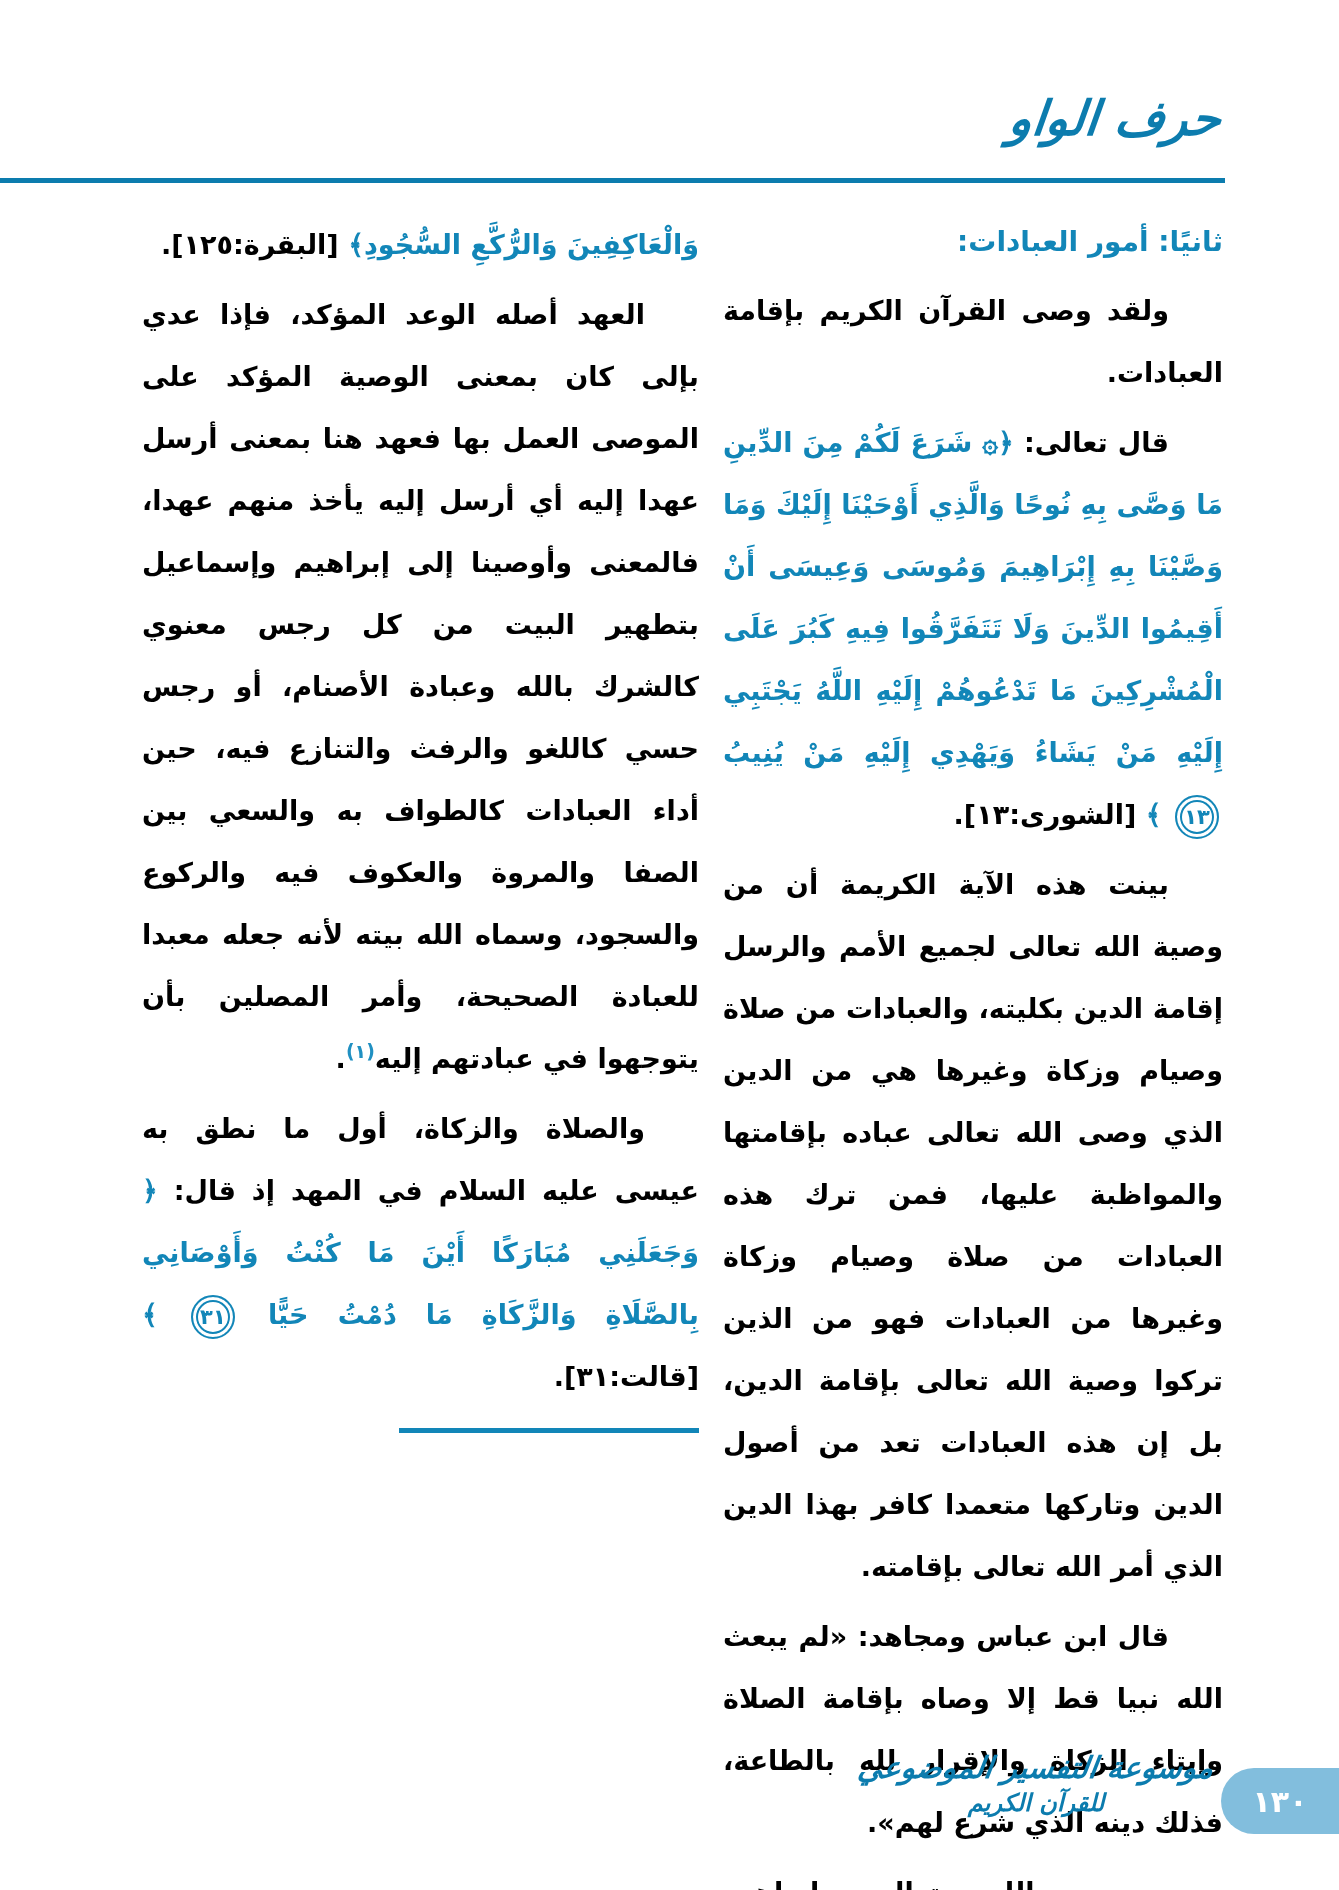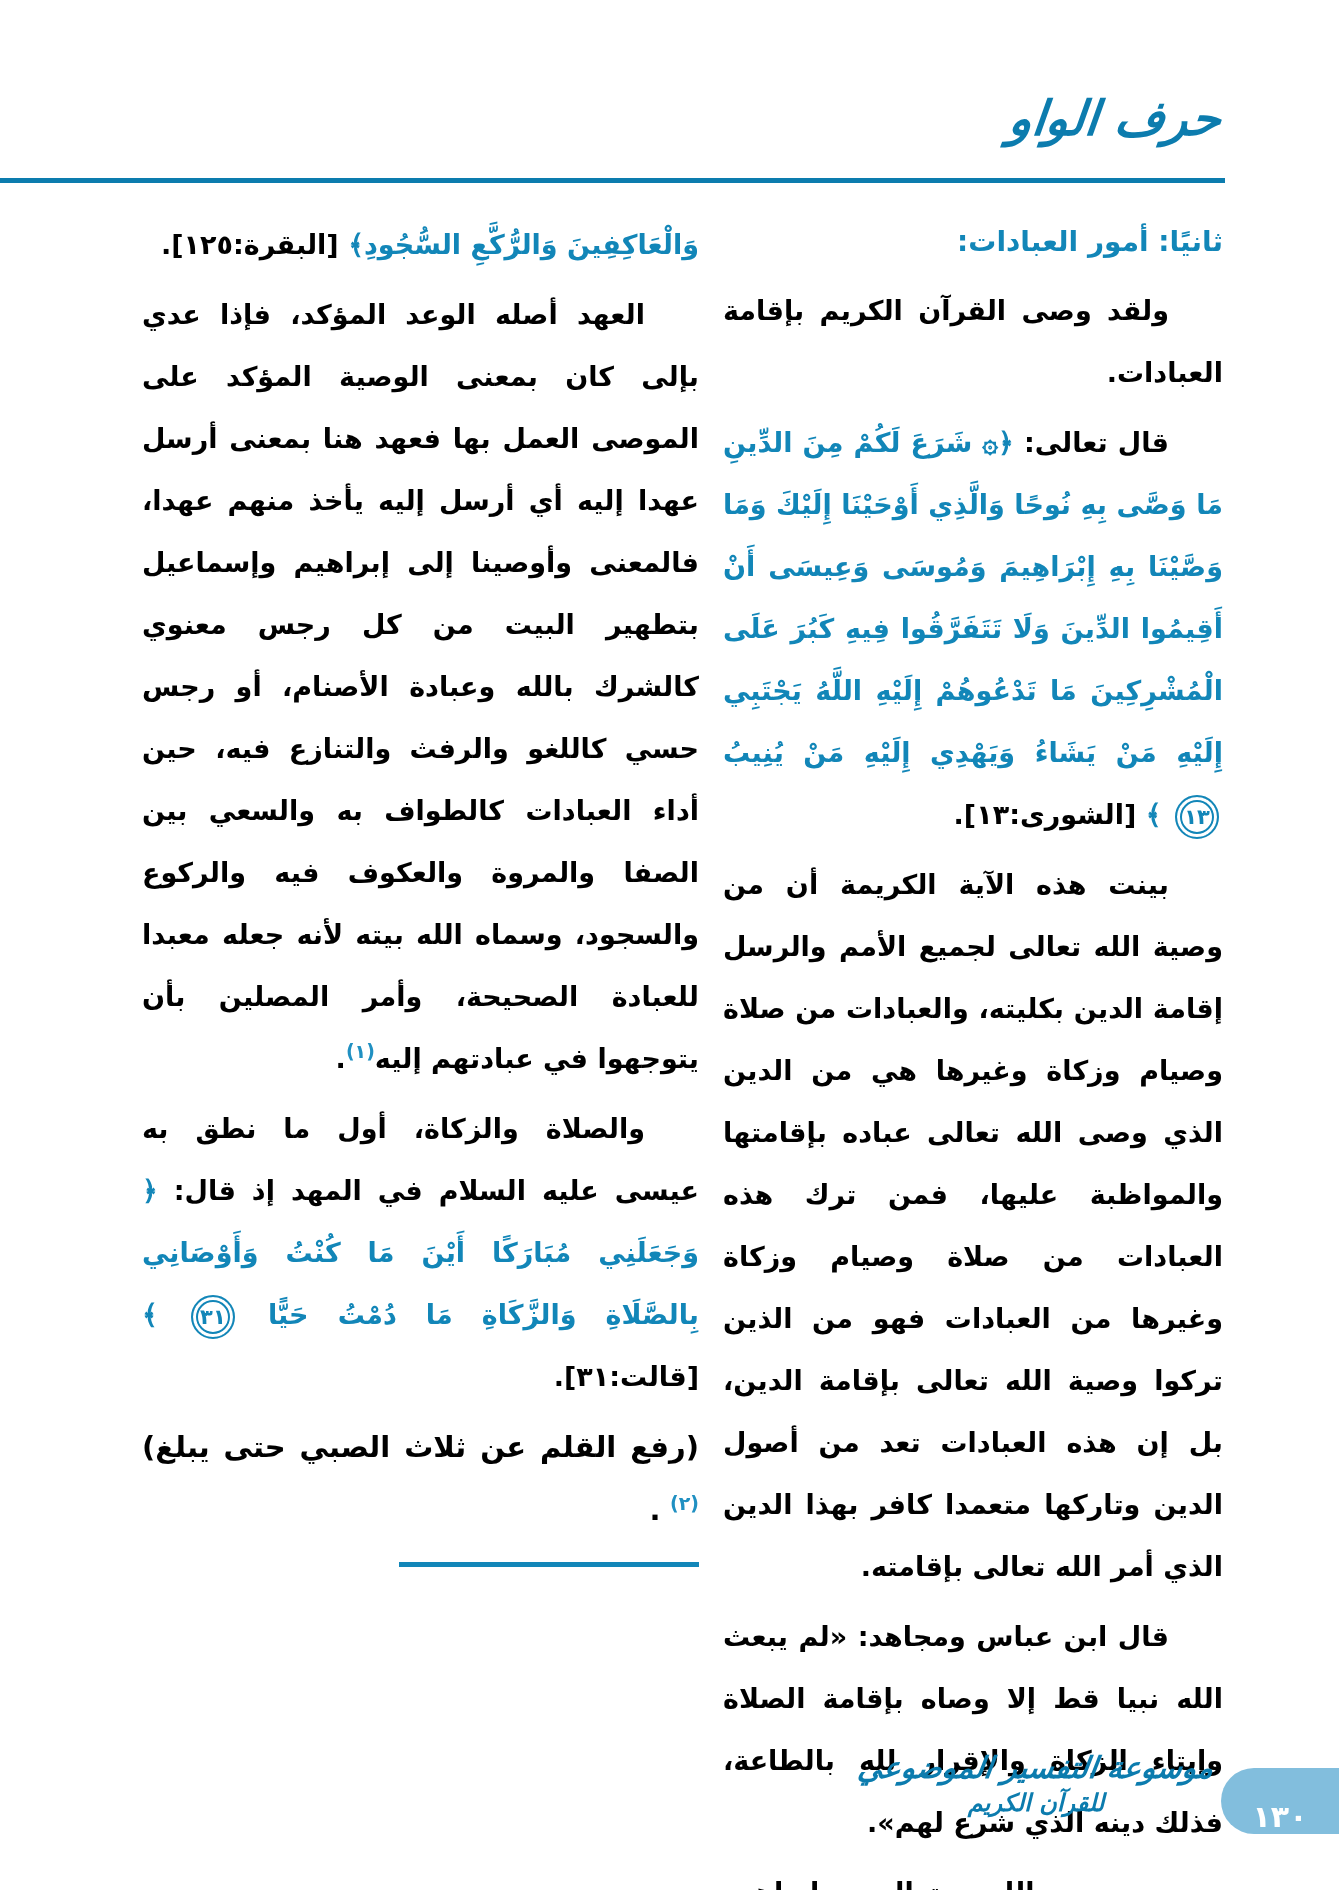--- a/index.html
+++ b/index.html
@@ -132,21 +132,21 @@
   }
   .page-badge {
     position: absolute;
     top: 1768px;
     right: 0;
     width: 118px;
     height: 66px;
     background: var(--badge);
     border-radius: 36px 0 0 36px;
     display: flex;
-    align-items: flex-end;
+    align-items: center;
     justify-content: center;
   }
   .page-badge span {
     color: #ffffff;
     font-size: 30px;
     font-weight: bold;
   }
 </style>
 </head>
 <body>
@@ -199,24 +199,20 @@
       <p class="body">
         <span class="black">والصلاة والزكاة، أول ما نطق به عيسى عليه السلام في المهد إذ قال:</span>
         <span class="quran">﴿</span>
         <span class="quran">وَجَعَلَنِي مُبَارَكًا أَيْنَ مَا كُنْتُ وَأَوْصَانِي بِالصَّلَاةِ وَالزَّكَاةِ مَا دُمْتُ حَيًّا</span>
         <span class="ayah-medallion">٣١</span>
         <span class="quran">﴾</span>
         <span class="black">[قالت:٣١].</span>
       </p>
 
 
-      <p class="body noindent">
-        <span class="hadith-line">(رفع القلم عن ثلاث الصبي حتى يبلغ)</span><span class="fn-sup">(٢)</span>
-        <span class="hadith-line">.</span>
-      </p>
 
       <div class="fn-sep"></div>
 
     </div>
 
   </div>
 
   <div class="logo">
     <span class="logo-main">موسوعة التفسير الموضوعي</span>
     <span class="logo-sub">للقرآن الكريم</span>

